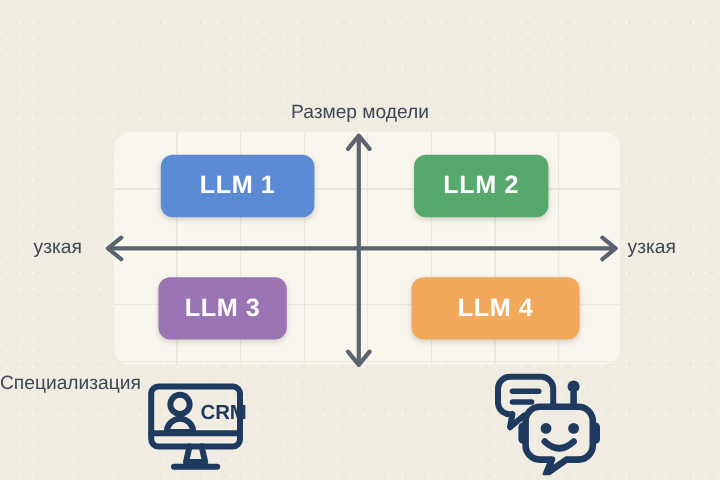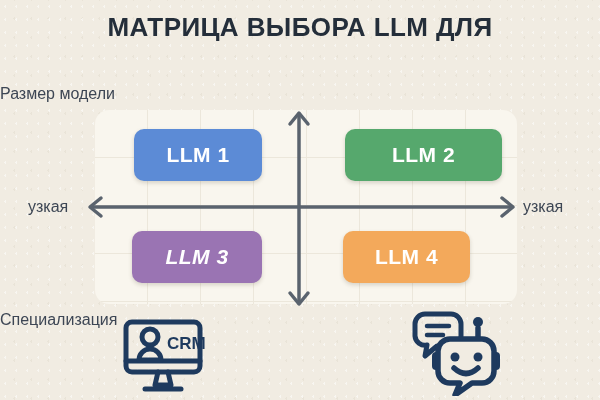--- a/index.html
+++ b/index.html
@@ -24,44 +24,43 @@
   }
   .panel{
     position:absolute;left:95px;top:110px;width:422px;height:194px;
     background:#f9f6ee;border-radius:14px;
     background-image:
       repeating-linear-gradient(to right, transparent 0 52px, #ece7db 52px 53px),
       repeating-linear-gradient(to bottom, transparent 0 47px, #ece7db 47px 48px);
   }
   .axes{position:absolute;left:80px;top:105px;width:445px;height:207px;}
   .axis-label{position:absolute;font-size:16px;color:#3d4654;}
-  .axis-top{top:85px;left:0;right:0;text-align:left;}
+  .axis-top{top:85px;left:0;right:0;text-align:center;}
   .axis-bottom{top:311px;left:0;right:0;text-align:left;}
   .axis-left{top:198px;left:28px;width:52px;text-align:left;}
   .axis-right{top:198px;left:523px;}
   .quad{
     position:absolute;height:52px;border-radius:10px;
     display:flex;align-items:center;justify-content:center;
     color:#ffffff;font-weight:bold;font-size:21px;letter-spacing:.5px;
     box-shadow:0 2px 4px rgba(60,50,30,.18);
   }
   .q0{left:134px;top:129px;width:128px;}
-  .q1{left:345px;top:129px;width:157px;}
-  .q2{left:132px;top:231px;width:130px;font-style:italic;}
-  .q3{left:343px;top:231px;width:127px;}
+  .q1{left:345px;top:129px;width:112px;}
+  .q2{left:132px;top:231px;width:107px;}
+  .q3{left:343px;top:231px;width:140px;}
   .icon-crm{position:absolute;left:112px;top:317px;width:102px;height:80px;}
   .icon-bot{position:absolute;left:398px;top:308px;width:112px;height:88px;}
 </style>
 </head>
 <body>
 
 <div class="texture"></div>
 
 <div class="title">
-  <div>МАТРИЦА ВЫБОРА LLM ДЛЯ</div>
 </div>
 
 <div class="panel"></div>
 
 <svg class="axes" viewBox="0 0 445 207" fill="none" stroke="#5a636e" stroke-width="3.5" stroke-linecap="round" stroke-linejoin="round">
   <g>
     <path d="M11,102 H432"></path>
     <path d="M21,93 L10,102 L21,111"></path>
     <path d="M422,93 L433,102 L422,111"></path>
   </g>

